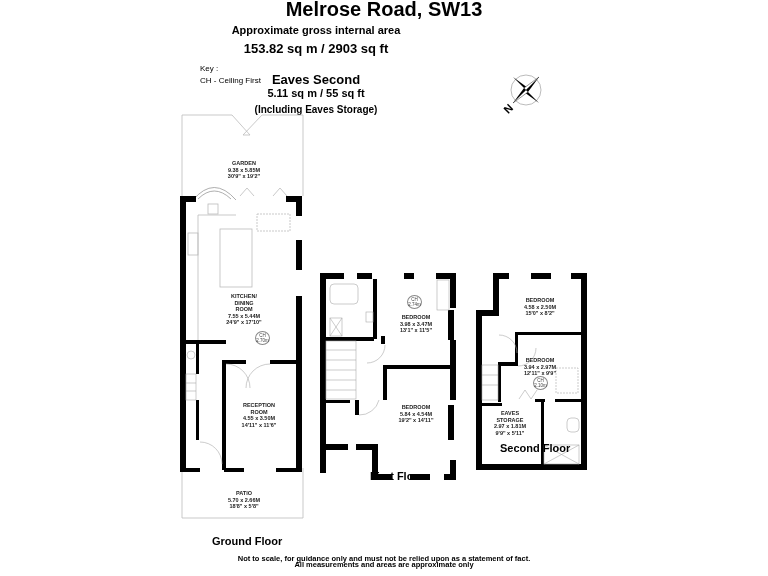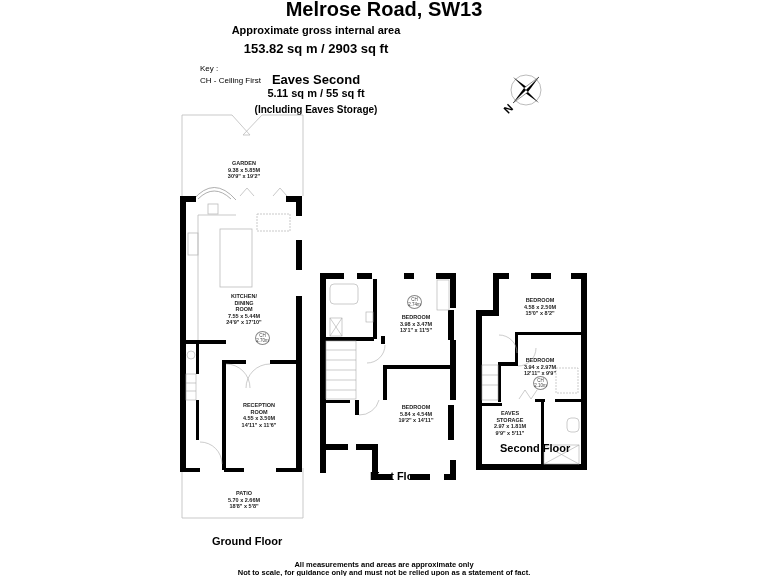--- a/index.html
+++ b/index.html
@@ -229,14 +229,14 @@
   <div>2.10m</div>
 </div>
 <div class="room" style="left:480px;top:410px;width:60px;">
   <div>EAVES</div>
   <div>STORAGE</div>
   <div>2.97 x 1.81M</div>
   <div>9'9" x 5'11"</div>
 </div>
 <div class="abs floor-label" style="left:500px;top:442px;">Second Floor</div>
 
-<div class="abs foot" style="top:554px;margin-top:14px;">Not to scale, for guidance only and must not be relied upon as a statement of fact.</div>
+<div class="abs foot" style="top:554px;">Not to scale, for guidance only and must not be relied upon as a statement of fact.</div>
 <div class="abs foot" style="top:560px;">All measurements and areas are approximate only</div>
 
 </body></html>

